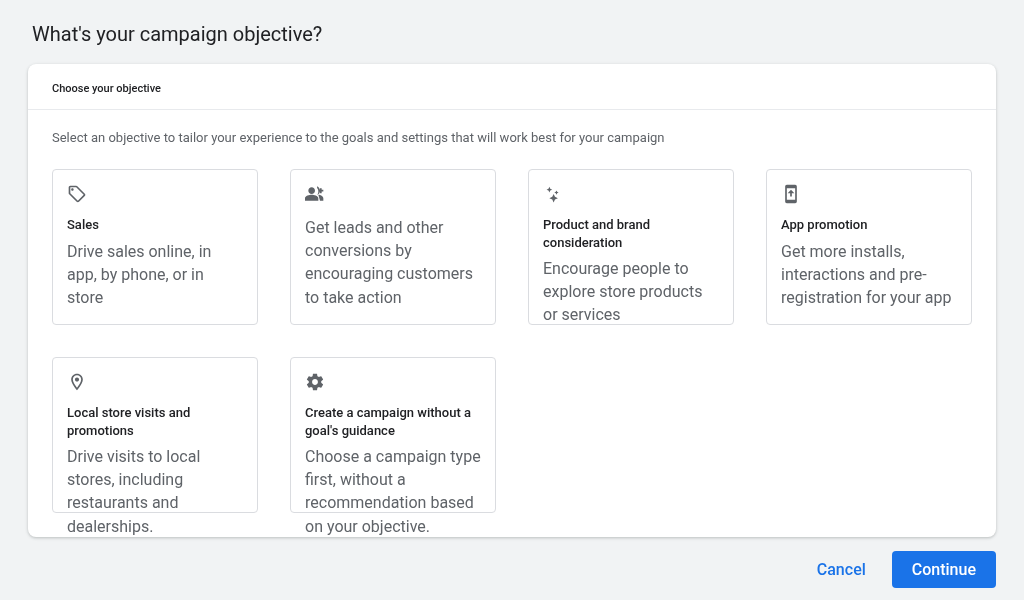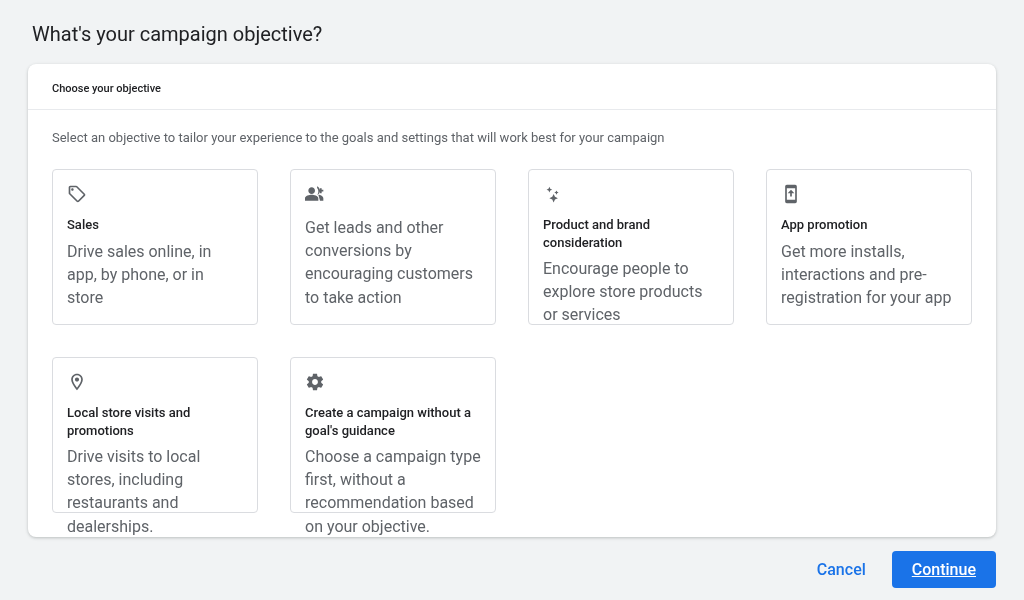--- a/index.html
+++ b/index.html
@@ -91,21 +91,20 @@
       padding: 9px 20px;
       border-radius: 4px;
       cursor: pointer;
     }
     .btn-cancel {
       color: #1a73e8;
     }
     .btn-continue {
       background: #1a73e8;
       color: #fff;
-      text-decoration: underline;
     }
   </style>
 </head>
 <body>
 
 <h1 class="page-title">What's your campaign objective?</h1>
 
 <div class="card">
   <div class="card-header">Choose your objective</div>
   <div class="card-body">

